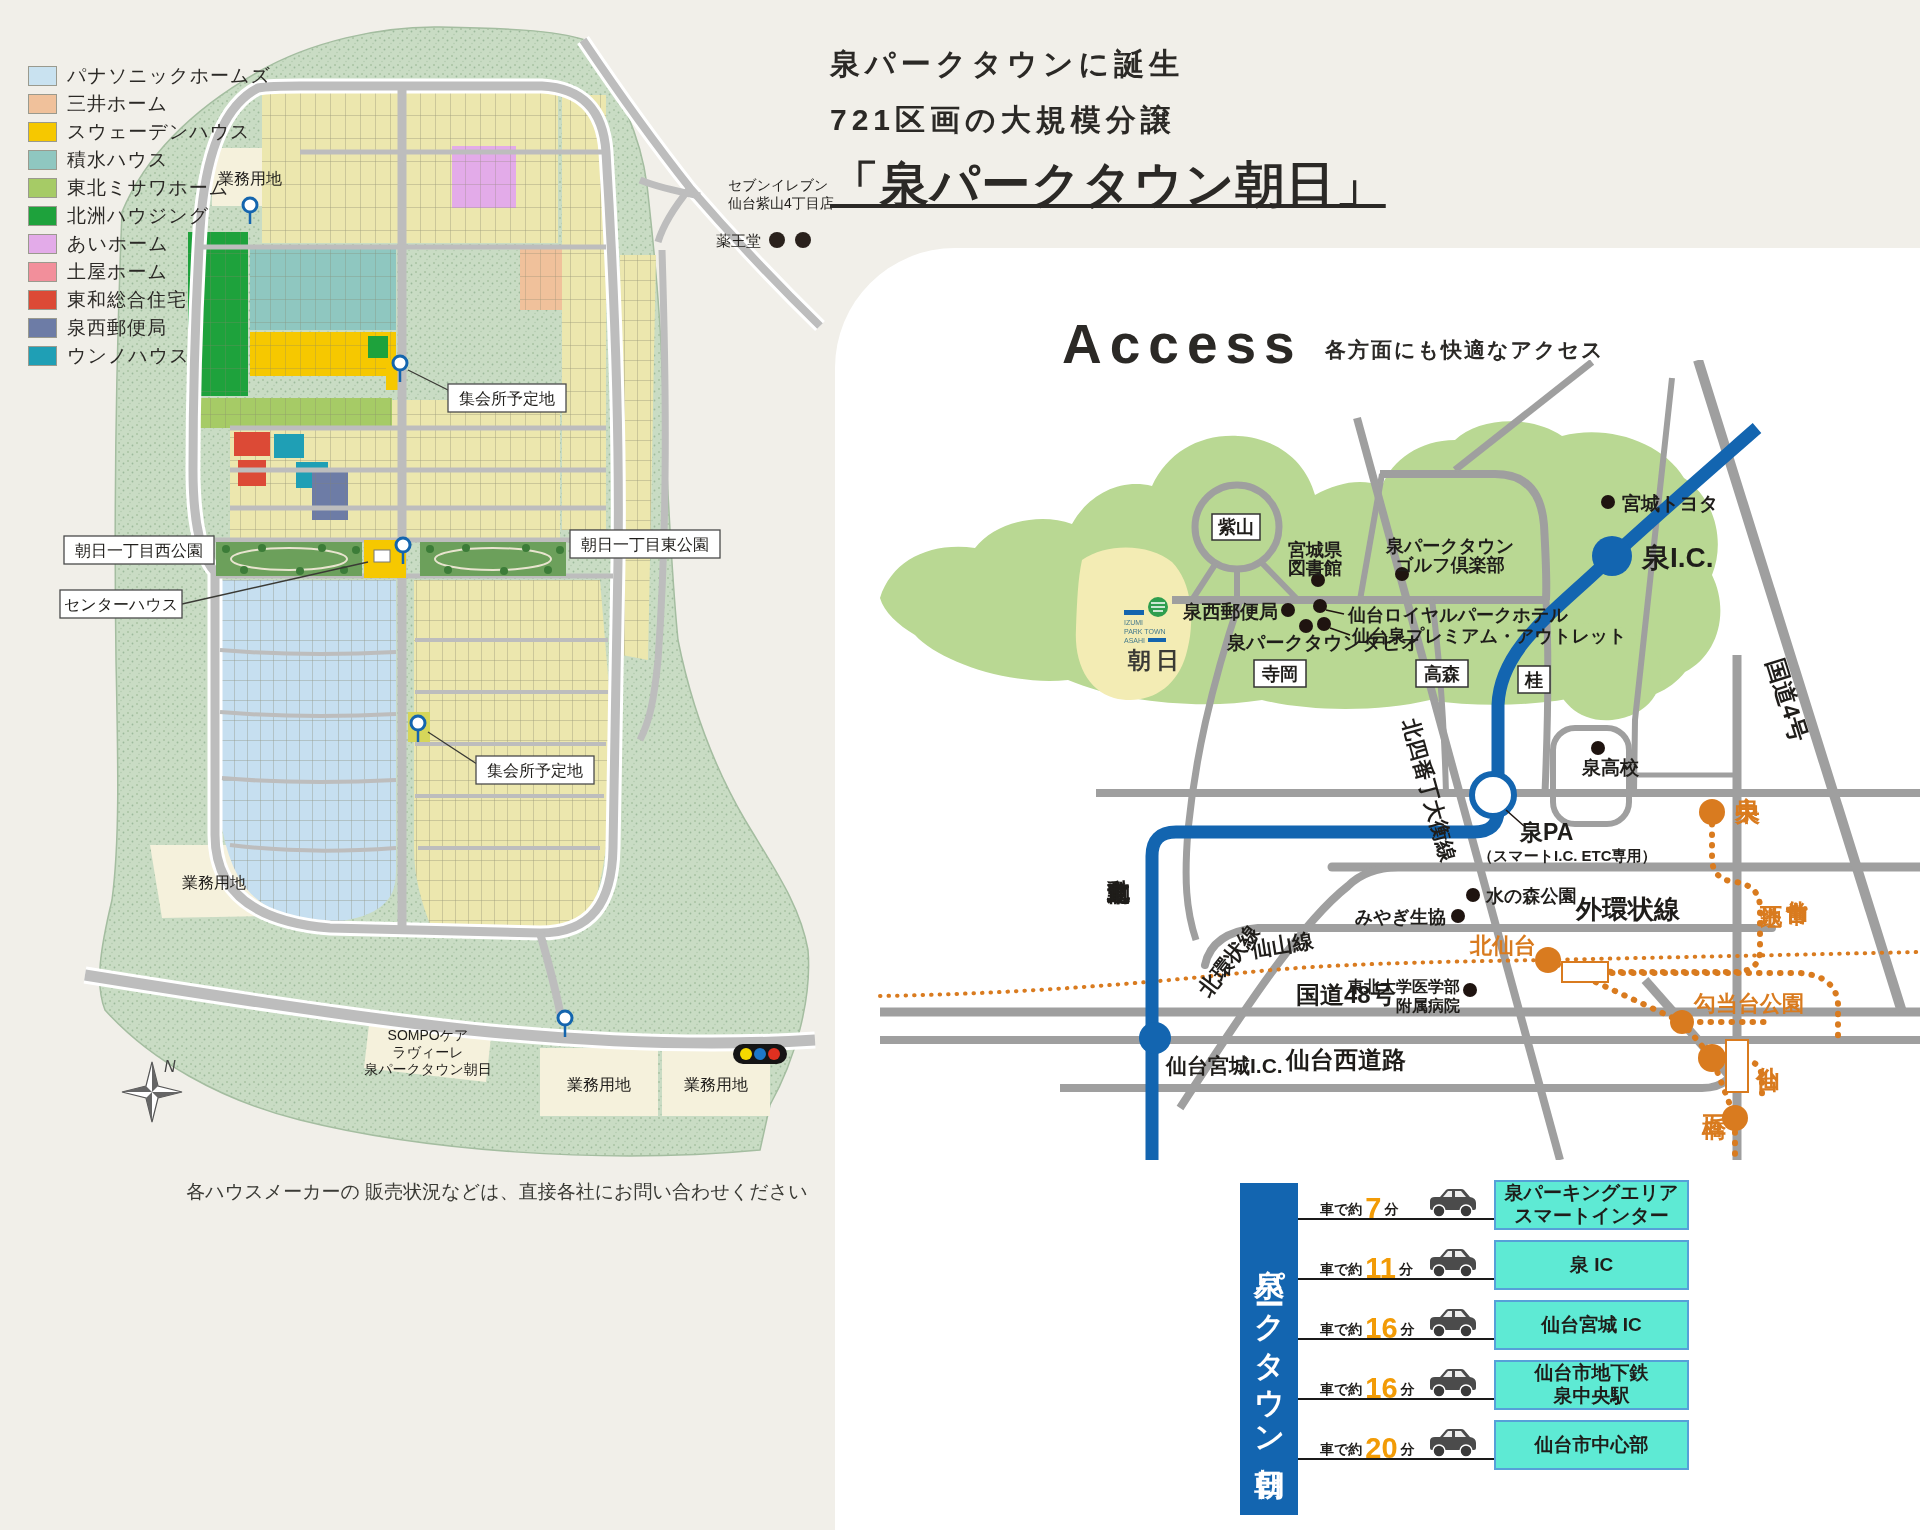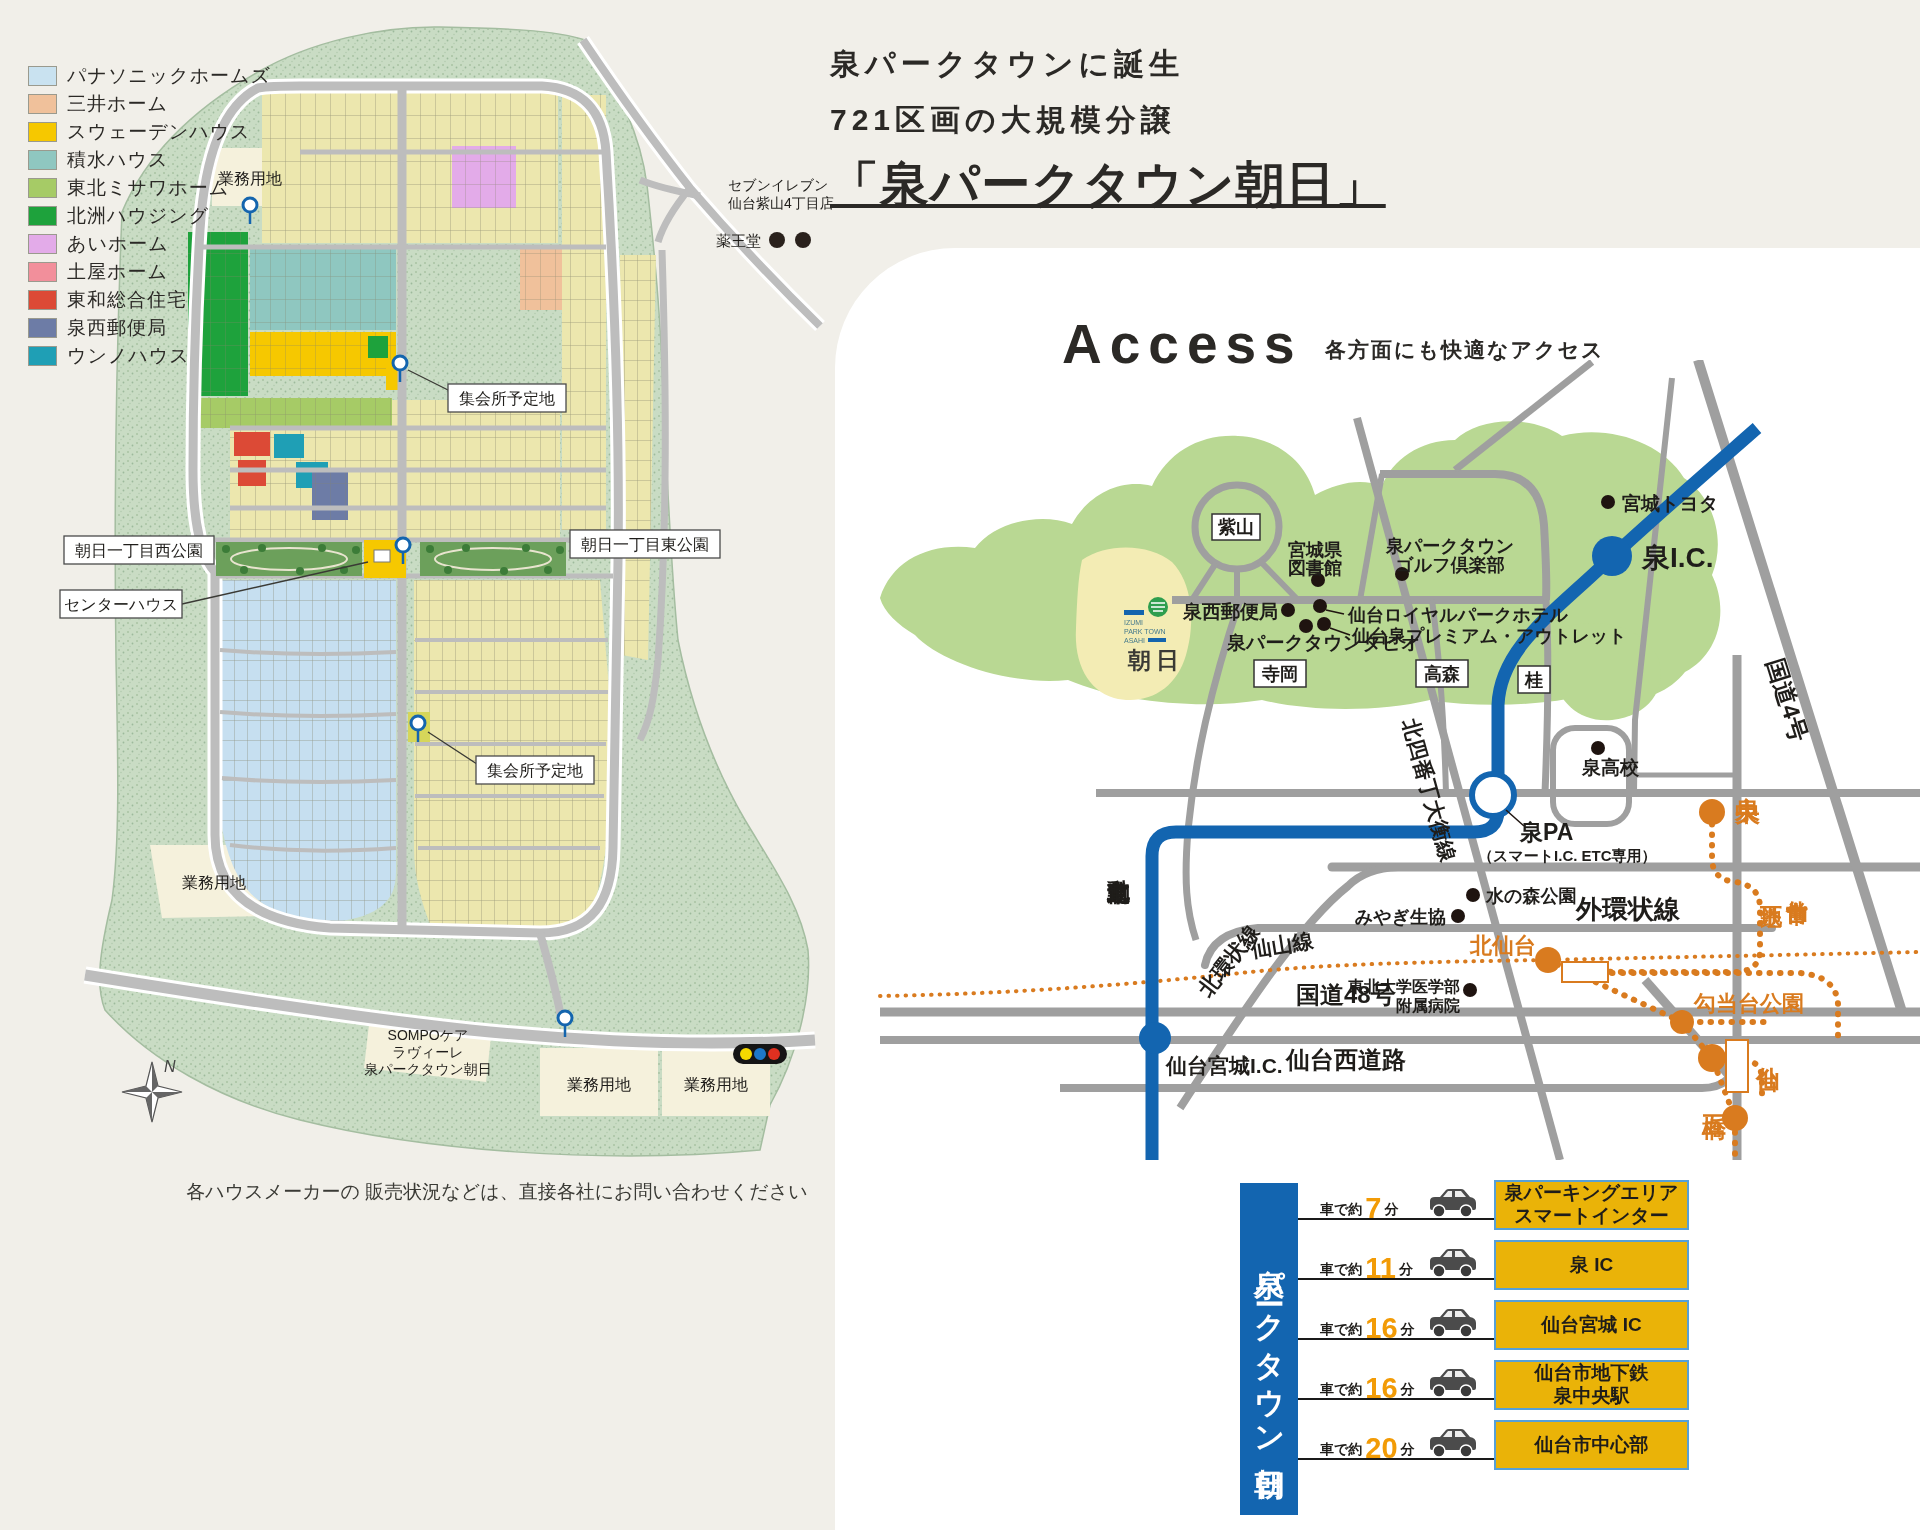--- a/index.html
+++ b/index.html
@@ -28,21 +28,21 @@
   
   .acc-bar{position:absolute;left:1240px;top:1183px;width:58px;height:332px;background:#1365b0;
            display:flex;align-items:center;justify-content:center;}
   .acc-bar .vlabel{writing-mode:vertical-rl;text-orientation:upright;color:#fff;font-size:30px;font-weight:bold;letter-spacing:4px;}
   .acc-rows{position:absolute;left:1298px;top:1180px;width:392px;}
   .acc-row{position:relative;height:60px;}
   .acc-row .line{position:absolute;left:0;top:38px;width:196px;height:2px;background:#1a1a1a;}
   .acc-row .meta{position:absolute;left:22px;top:12px;width:120px;font-size:14px;font-weight:bold;color:#1f1d1a;white-space:nowrap;}
   .acc-row .min{font-size:29px;font-weight:bold;color:#f29b06;margin:0 3px;vertical-align:-4px;display:inline-block;}
   .acc-row .car{position:absolute;left:128px;top:6px;}
-  .acc-row .dest{position:absolute;left:196px;top:0;width:191px;height:46px;border:2px solid #56a0d8;background:#eab308;
+  .acc-row .dest{position:absolute;left:196px;top:0;width:191px;height:46px;border:2px solid #56a0d8;background:#5eead4;
                  display:flex;align-items:center;justify-content:center;text-align:center;
                  font-size:19px;font-weight:bold;color:#1f1d1a;white-space:pre-line;line-height:1.2;}
 </style>
 </head>
 <body>
 
 <div class="stage">
 
   <svg style="position:absolute;left:0;top:0;" width="840" height="1230" viewBox="0 0 840 1230">
     <defs>

